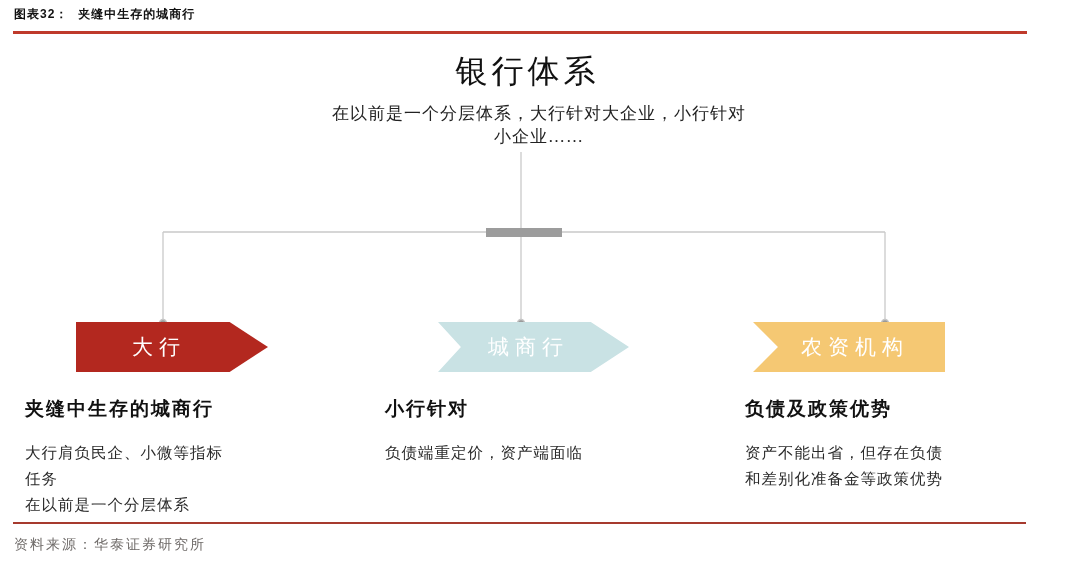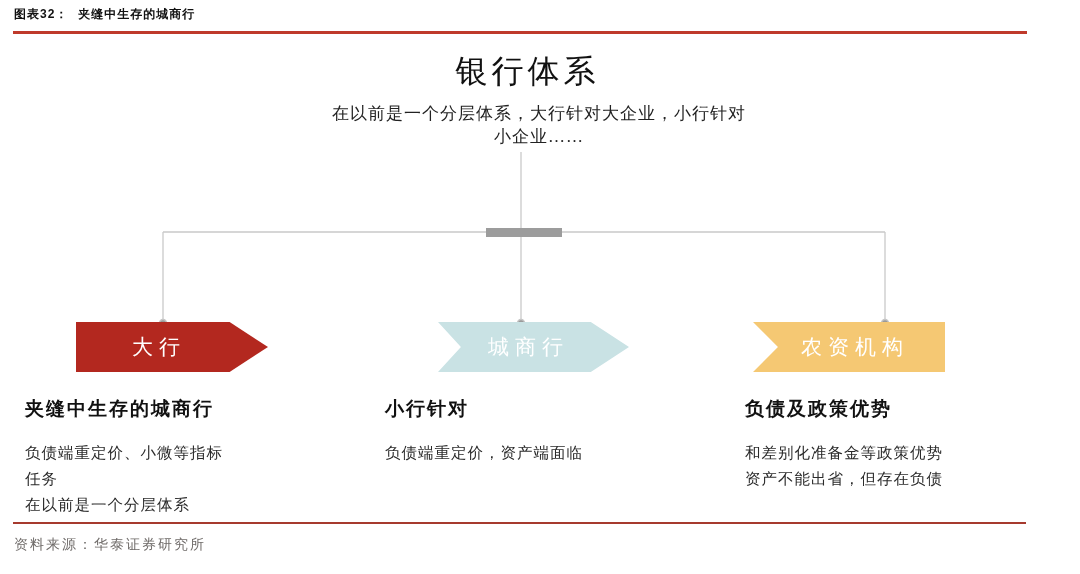--- a/index.html
+++ b/index.html
@@ -119,32 +119,32 @@
   </div>
   <div class="banner banner-city">
     <span>城商行</span>
   </div>
   <div class="banner banner-rural">
     <span>农资机构</span>
   </div>
 
   <div class="col-heading col-left">夹缝中生存的城商行</div>
   <div class="col-body col-left">
-    <div>负债端重定价、小微等指标</div>
+    <div>大行肩负民企、小微等指标</div>
     <div>任务</div>
     <div>在以前是一个分层体系</div>
   </div>
 
   <div class="col-heading col-center">小行针对</div>
   <div class="col-body col-center">
     <div>负债端重定价，资产端面临</div>
   </div>
 
   <div class="col-heading col-right">负债及政策优势</div>
   <div class="col-body col-right">
+    <div>资产不能出省，但存在负债</div>
     <div>和差别化准备金等政策优势</div>
-    <div>资产不能出省，但存在负债</div>
   </div>
 
   <div class="rule-bottom"></div>
   <div class="source">资料来源：华泰证券研究所</div>
 
 </div>
 
 </body></html>

